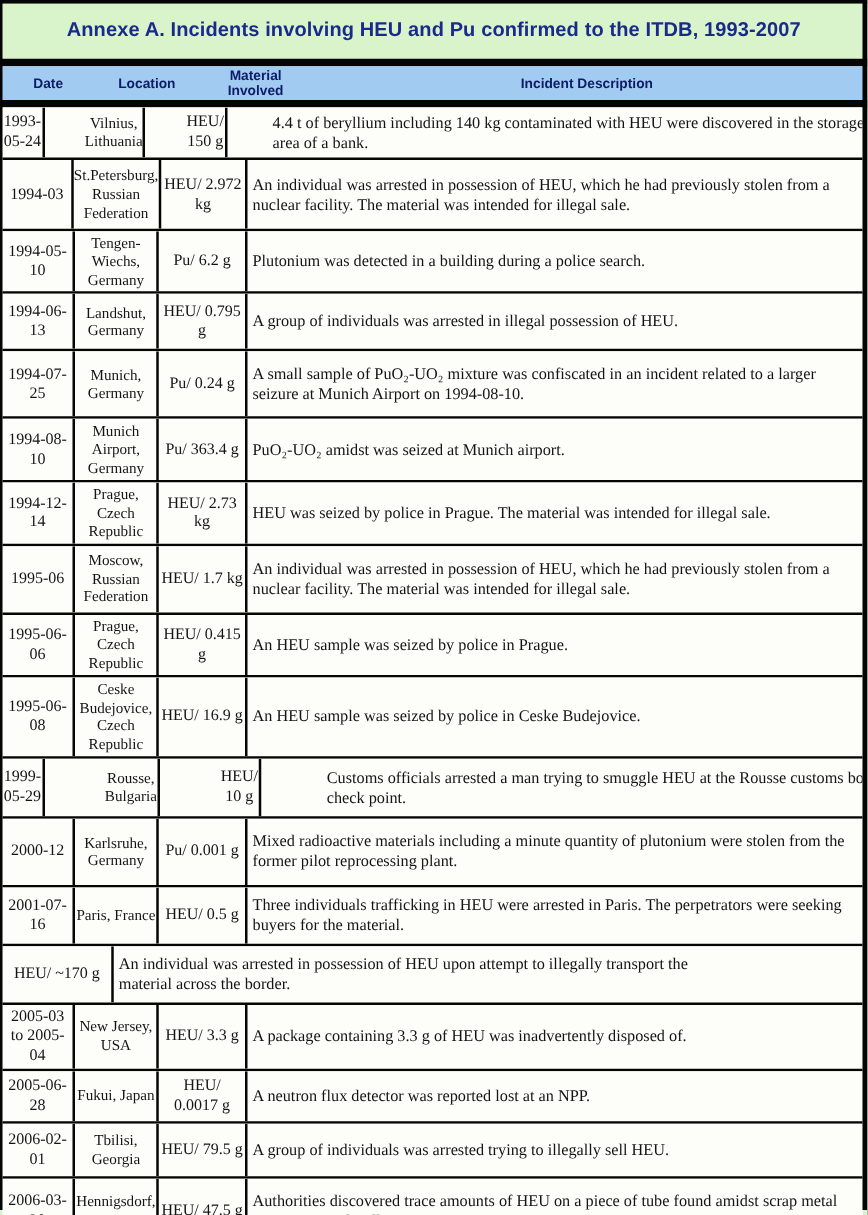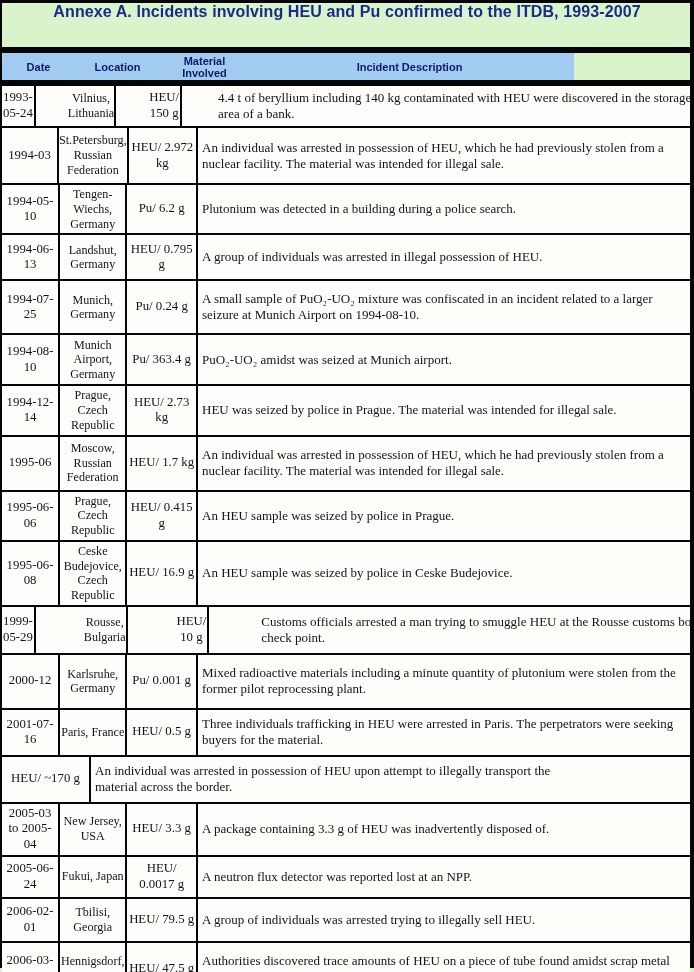--- a/index.html
+++ b/index.html
@@ -24,30 +24,30 @@
   .edge-left{position:absolute;left:0;top:0;width:2px;height:968px;background:var(--bar);z-index:5;}
   .edge-right{position:absolute;right:0;top:0;width:4px;height:968px;background:var(--bar);z-index:5;}
 
   .band-black{width:694px;background:var(--bar);}
   .band-top{height:3px;}
   .band-mid{height:6px;}
 
   .title-band{
     height:44px;width:694px;
     background:var(--page-bg);
-    display:flex;justify-content:center;
+    display:flex;align-items:center;justify-content:center;
   }
   .title-band .title{
     font-family:"Liberation Sans","DejaVu Sans",sans-serif;
     font-weight:bold;font-size:16px;letter-spacing:.1px;
     color:var(--navy);white-space:nowrap;
   }
 
   .header-band{
-    height:27px;width:574px;
+    height:27px;width:694px;
     background:var(--header-bg);
     display:flex;align-items:center;
     padding-left:2px;padding-right:4px;
     font-family:"Liberation Sans","DejaVu Sans",sans-serif;
     font-weight:bold;font-size:11px;color:#0d1c66;
   }
   .header-band .hcell{text-align:center;}
   .hcell.c-date{width:73px;}
   .hcell.c-loc{width:85px;}
   .hcell.c-mat{width:89px;}
@@ -253,21 +253,21 @@
   <div class="row">
     <div class="cell date">2005-03 to 2005-04</div>
     <div class="cell loc">New Jersey, USA</div>
     <div class="cell mat">HEU/ 3.3 g</div>
     <div class="cell desc">
       <div class="desc-inner">A package containing 3.3 g of HEU was inadvertently disposed of.</div>
     </div>
   </div>
 
   <div class="row">
-    <div class="cell date">2005-06-24</div>
+    <div class="cell date">2005-06-28</div>
     <div class="cell loc">Fukui, Japan</div>
     <div class="cell mat">HEU/ 0.0017 g</div>
     <div class="cell desc">
       <div class="desc-inner">A neutron flux detector was reported lost at an NPP.</div>
     </div>
   </div>
 
   <div class="row">
     <div class="cell date">2006-02-01</div>
     <div class="cell loc">Tbilisi, Georgia</div>

